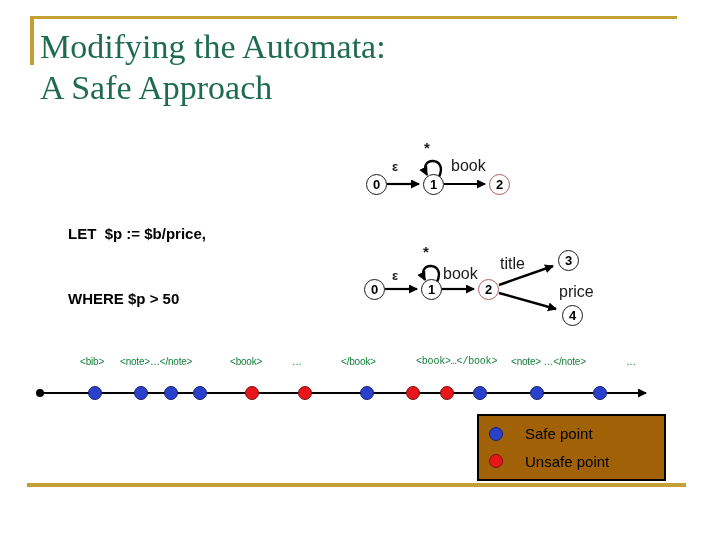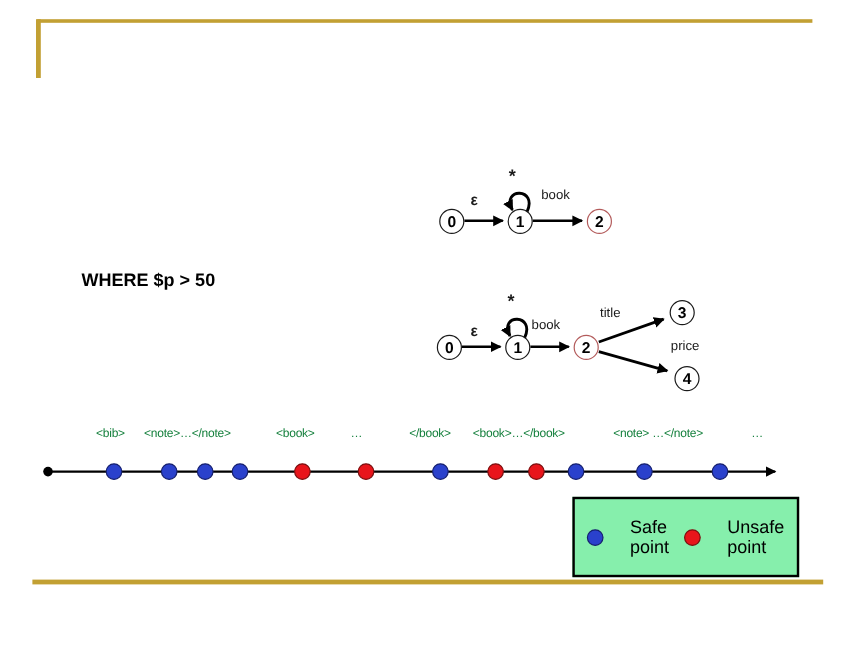--- a/index.html
+++ b/index.html
@@ -21,30 +21,30 @@
     font-size:15px;font-weight:bold;line-height:21.5px;color:#000;
     white-space:pre;
   }
   .state{
     position:absolute;width:21px;height:21px;box-sizing:border-box;
     border:1.5px solid #1a1a1a;border-radius:50%;
     display:flex;align-items:center;justify-content:center;
     font-size:13px;font-weight:bold;color:#000;background:#fff;
   }
   .state.accept{border-color:#b35b5b;}
-  .tlabel{position:absolute;font-size:11px;color:#1a1a1a;white-space:nowrap;}
+  .tlabel{position:absolute;font-size:16px;color:#1a1a1a;white-space:nowrap;}
   .tlabel.eps{font-weight:bold;font-size:13px;}
   .tlabel.star{font-weight:bold;font-size:15px;}
   .arrows{position:absolute;left:0;top:0;pointer-events:none;}
   .xml-token{position:absolute;top:356px;font-size:10px;letter-spacing:-0.2px;color:#15803d;white-space:pre;}
   .dot{position:absolute;top:386px;width:14px;height:14px;border-radius:50%;box-sizing:border-box;}
   .legend{
     position:absolute;left:477px;top:414px;width:189px;height:67px;
-    background:#86efac;border:2px solid #000;box-sizing:border-box;
-    display:flex;flex-direction:row;justify-content:space-around;
+    background:#a16207;border:2px solid #000;box-sizing:border-box;
+    display:flex;flex-direction:column;justify-content:space-around;
     padding:4px 0 4px 10px;
   }
   .legend-row{display:flex;align-items:center;gap:22px;}
   .legend-dot{width:14px;height:14px;border-radius:50%;box-sizing:border-box;flex:0 0 auto;}
   .legend-dot.safe{background:#2a41cc;border:1.5px solid #16206e;}
   .legend-dot.unsafe{background:#e8151b;border:1.5px solid #7a1010;}
   .legend-label{font-size:15px;color:#000;}
   .page-number{
     position:absolute;left:662px;top:505px;
     font-family:"Liberation Serif",serif;font-size:14px;color:#222;margin-top:36px;
@@ -52,22 +52,27 @@
 </style>
 </head>
 <body>
 
 <div class="slide">
 
   <div class="gold rule-top"></div>
   <div class="gold rule-left"></div>
   <div class="gold rule-bottom"></div>
 
+  <div class="title">
+    <div>Modifying the Automata:</div>
+    <div>A Safe Approach</div>
+  </div>
 
   <div class="query">
+    <div>LET  $p := $b/price,</div>
     <div>WHERE $p &gt; 50</div>
   </div>
 
   <svg class="arrows" width="720" height="540">
     <defs>
       <marker id="ah" markerWidth="10" markerHeight="10" refX="8" refY="4.5" orient="auto" markerUnits="userSpaceOnUse">
         <path d="M0,0 L9,4.5 L0,9 Z" fill="#000"></path>
       </marker>
     </defs>
 
@@ -102,21 +107,21 @@
   <div class="tlabel" style="left:443px;top:265px;">book</div>
   <div class="tlabel" style="left:500px;top:255px;">title</div>
   <div class="tlabel" style="left:515px;top:283px;padding-left:44px;">price</div>
 
   <div id="token-row">
       <span class="xml-token" style="left: 80px;">&lt;bib&gt;</span>
       <span class="xml-token" style="left: 120px; text-align: right;">&lt;note&gt;…&lt;/note&gt;</span>
       <span class="xml-token" style="left: 230px;">&lt;book&gt;</span>
       <span class="xml-token" style="left: 292px;">…</span>
       <span class="xml-token" style="left: 341px;">&lt;/book&gt;</span>
-      <span class="xml-token" style="left: 394px;">&lt;book&gt;…&lt;/book&gt;</span>
+      <span class="xml-token" style="left: 416px; font-family: Liberation Mono, monospace;">&lt;book&gt;…&lt;/book&gt;</span>
       <span class="xml-token" style="left: 511px;">&lt;note&gt; …&lt;/note&gt;</span>
       <span class="xml-token" style="left: 626px;">…</span>
     </div>
   <div id="timeline-dots">
       <div class="dot" style="left: 88px; background: rgb(42, 65, 204); border: 1.5px solid rgb(22, 32, 110);"></div>
       <div class="dot" style="left: 134px; background: rgb(42, 65, 204); border: 1.5px solid rgb(22, 32, 110);"></div>
       <div class="dot" style="left: 164px; background: rgb(42, 65, 204); border: 1.5px solid rgb(22, 32, 110);"></div>
       <div class="dot" style="left: 193px; background: rgb(42, 65, 204); border: 1.5px solid rgb(22, 32, 110);"></div>
       <div class="dot" style="left: 245px; background: rgb(232, 21, 27); border: 1.5px solid rgb(122, 16, 16);"></div>
       <div class="dot" style="left: 298px; background: rgb(232, 21, 27); border: 1.5px solid rgb(122, 16, 16);"></div>

